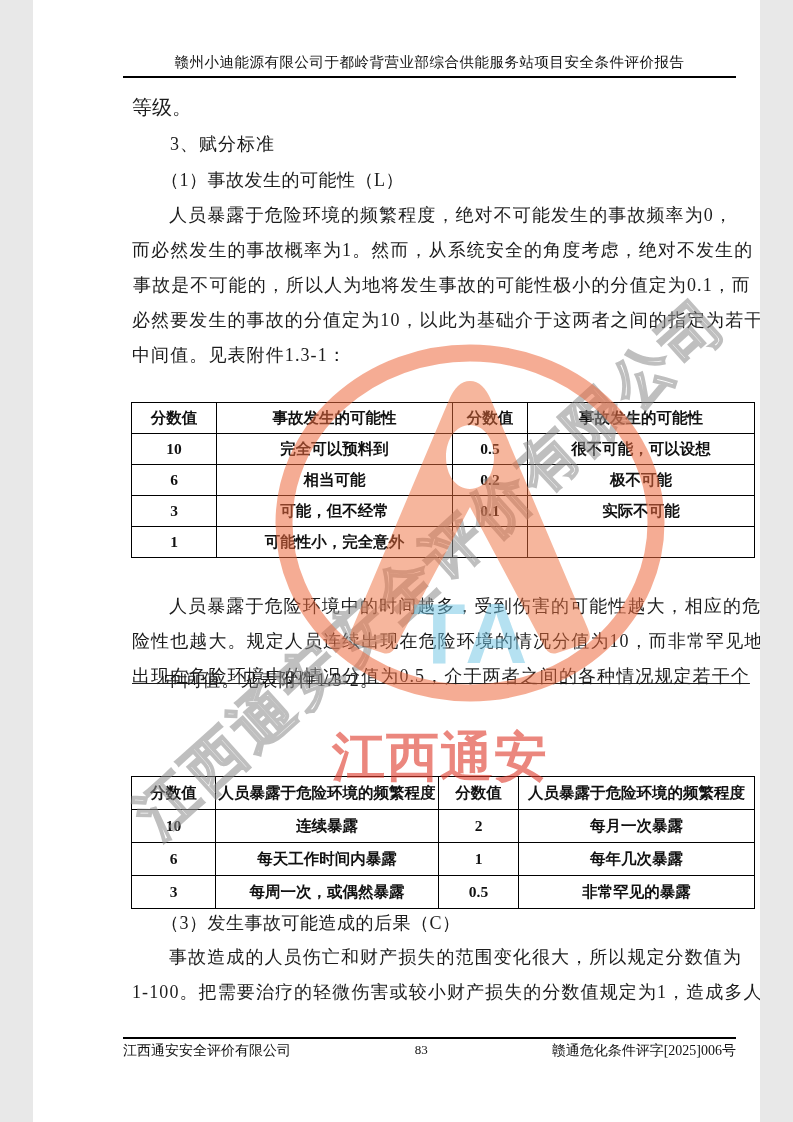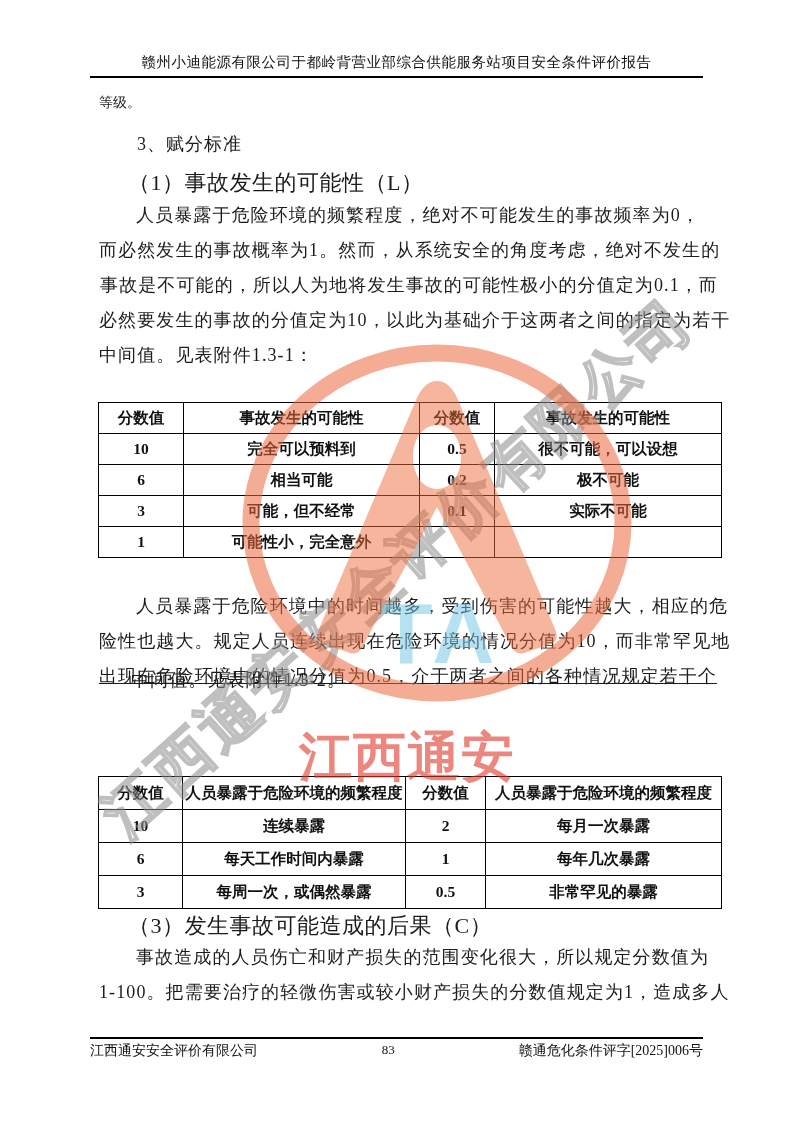--- a/index.html
+++ b/index.html
@@ -1,18 +1,18 @@
 <!DOCTYPE html>
 <html><head>
 <meta charset="utf-8">
 <style>
   html,body{margin:0;padding:0;background:#e8e8e8;}
   .page{
     position:relative;
-    width:793px;height:1122px;
+    width:727px;height:1122px;
     margin:0 auto;
     background:#ffffff;
     overflow:hidden;
     font-family:"Liberation Serif", serif;
     color:#1c1c1c;
   }
   .abs{position:absolute;}
   
   .header-title{
     top:53px;left:0;width:793px;
@@ -22,23 +22,23 @@
   .rule{
     left:90px;width:613px;height:2px;background:#000;
   }
   .footer-bar{
     top:1042px;left:90px;width:613px;
     display:flex;justify-content:space-between;align-items:flex-start;
     font-size:14px;color:#111;
   }
   .footer-center{font-size:13px;}
   
-  .lead{top:94px;left:99px;font-size:14px;}
+  .lead{top:94px;left:99px;font-size:20px;}
   .h-sec{top:132px;left:137px;font-size:18px;letter-spacing:1px;font-family:Liberation Serif, serif;}
-  .h-sub{font-size:22px;left:128px;letter-spacing:.5px;}
+  .h-sub{font-size:18px;left:128px;letter-spacing:.5px;}
   .pline{
     left:99px;width:620px;
     font-size:18px;letter-spacing:1.1px;white-space:nowrap;
   }
   .pline.indent{padding-left:37px;}
   .tbl-title{
     left:0;width:793px;text-align:center;
     font-size:17px;letter-spacing:1px;
   }
   

